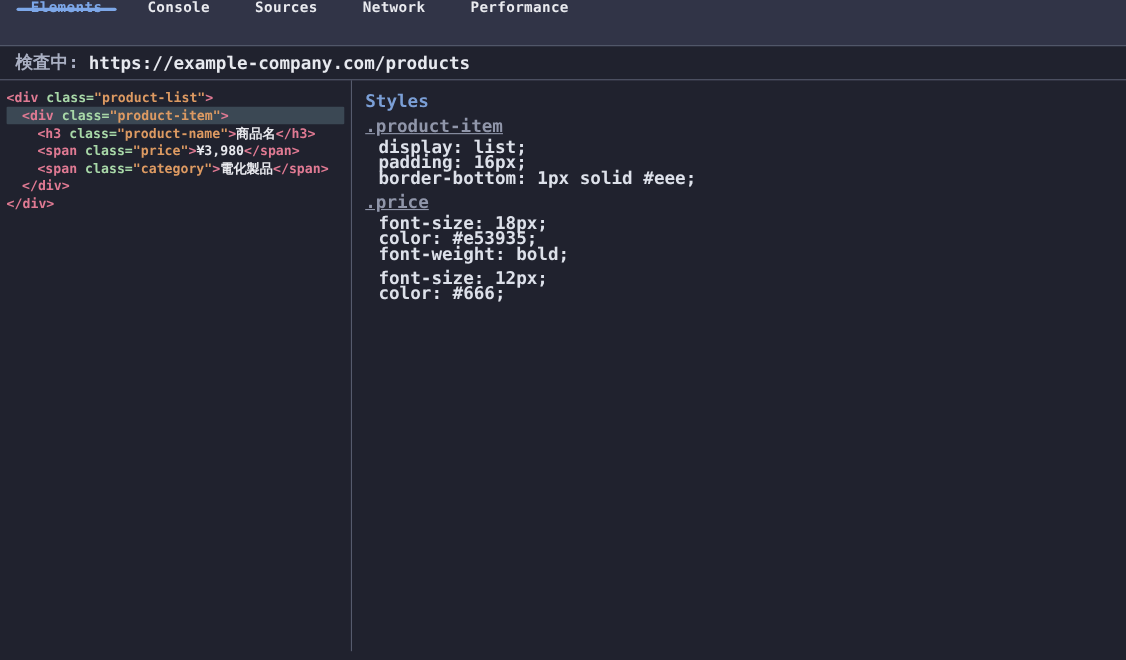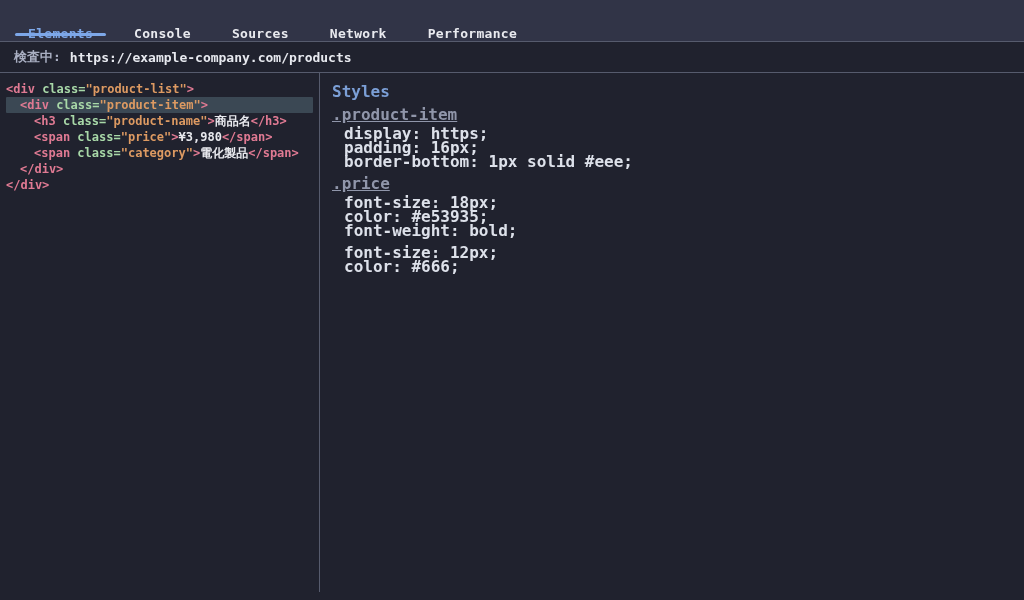--- a/index.html
+++ b/index.html
@@ -11,21 +11,21 @@
     -webkit-font-smoothing: antialiased;
   }
   .app { width: 1024px; height: 600px; display: flex; flex-direction: column; }
 
   
   .tabbar {
     height: 42px;
     background: #313447;
     border-bottom: 1px solid #565b6d;
     display: flex;
-    align-items: flex-end;
+    align-items: flex-start;
     padding-left: 15px;
     font-size: 13px;
   }
   .tab {
     display: flex; align-items: center;
     padding: 0 13px;
     margin-right: 15px;
     color: #e9eaef;
     position: relative;
     cursor: pointer;
@@ -38,21 +38,21 @@
     height: 3px; border-radius: 2px;
     background: #7da7e8;
   }
 
   
   .urlbar {
     height: 31px;
     border-bottom: 1px solid #565b6d;
     display: flex; align-items: center;
     padding: 0 14px;
-    font-size: 13px;
+    font-size: 16px;
   }
   .url-label { color: #a9afc2; margin-right: 9px; }
   .url-text  { color: #e7e9ef; }
 
   
   .content { flex: 1; display: flex; min-height: 0; }
   .dom-panel {
     width: 319px;
     padding: 8px 6px;
     font-size: 12px;
@@ -99,21 +99,21 @@
   </div>
 
   <div class="content">
     <div class="dom-panel"><div class="tree-line" style="padding-left: 0px;"><span class="seg-tag">&lt;div </span><span class="seg-attr">class=</span><span class="seg-value">"product-list"</span><span class="seg-tag">&gt;</span></div><div class="tree-line hl" style="padding-left: 14px;"><span class="seg-tag">&lt;div </span><span class="seg-attr">class=</span><span class="seg-value">"product-item"</span><span class="seg-tag">&gt;</span></div><div class="tree-line" style="padding-left: 28px;"><span class="seg-tag">&lt;h3 </span><span class="seg-attr">class=</span><span class="seg-value">"product-name"</span><span class="seg-tag">&gt;</span><span class="seg-text">商品名</span><span class="seg-tag">&lt;/h3&gt;</span></div><div class="tree-line" style="padding-left: 28px;"><span class="seg-tag">&lt;span </span><span class="seg-attr">class=</span><span class="seg-value">"price"</span><span class="seg-tag">&gt;</span><span class="seg-text">¥3,980</span><span class="seg-tag">&lt;/span&gt;</span></div><div class="tree-line" style="padding-left: 28px;"><span class="seg-tag">&lt;span </span><span class="seg-attr">class=</span><span class="seg-value">"category"</span><span class="seg-tag">&gt;</span><span class="seg-text">電化製品</span><span class="seg-tag">&lt;/span&gt;</span></div><div class="tree-line" style="padding-left: 14px;"><span class="seg-tag">&lt;/div&gt;</span></div><div class="tree-line" style="padding-left: 0px;"><span class="seg-tag">&lt;/div&gt;</span></div></div>
     <div class="divider"></div>
     <div class="styles-panel">
       <div class="styles-title">Styles</div>
       <div id="rules-host">
           <div class="rule">
             <div class="selector">.product-item</div>
-            <div class="prop">display: https;</div>
+            <div class="prop">display: list;</div>
             <div class="prop">padding: 16px;</div>
             <div class="prop">border-bottom: 1px solid #eee;</div>
           </div>
           <div class="rule">
             <div class="selector">.price</div>
             <div class="prop">font-size: 18px;</div>
             <div class="prop">color: #e53935;</div>
             <div class="prop">font-weight: bold;</div>
           </div>
           <div class="rule">

